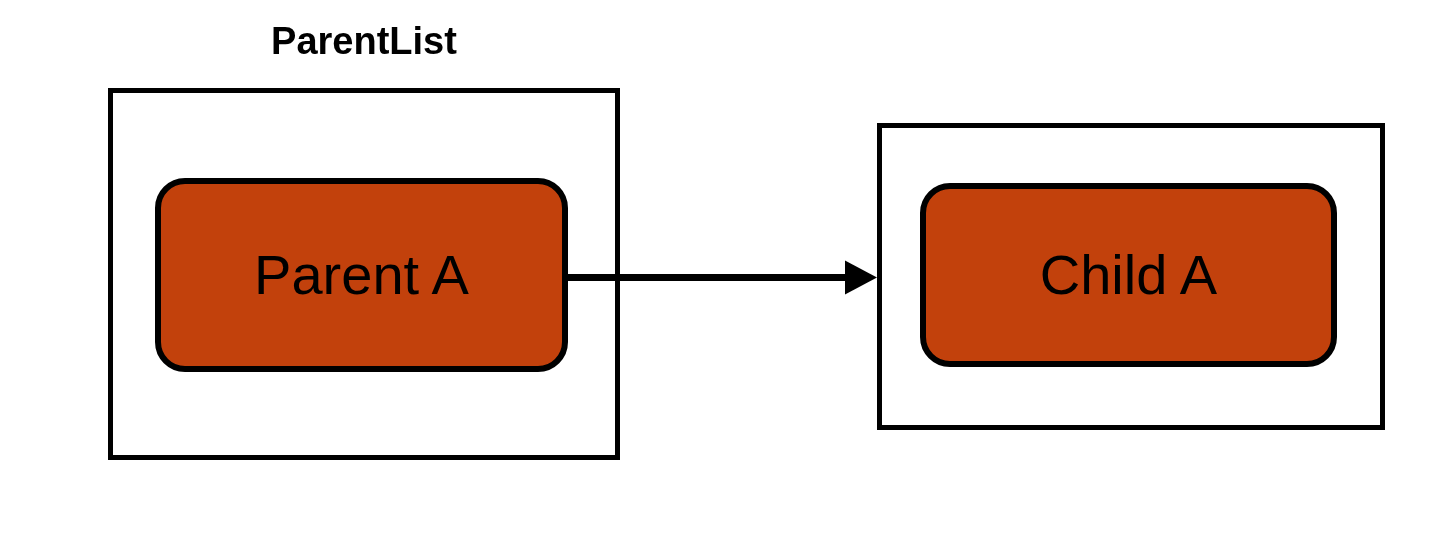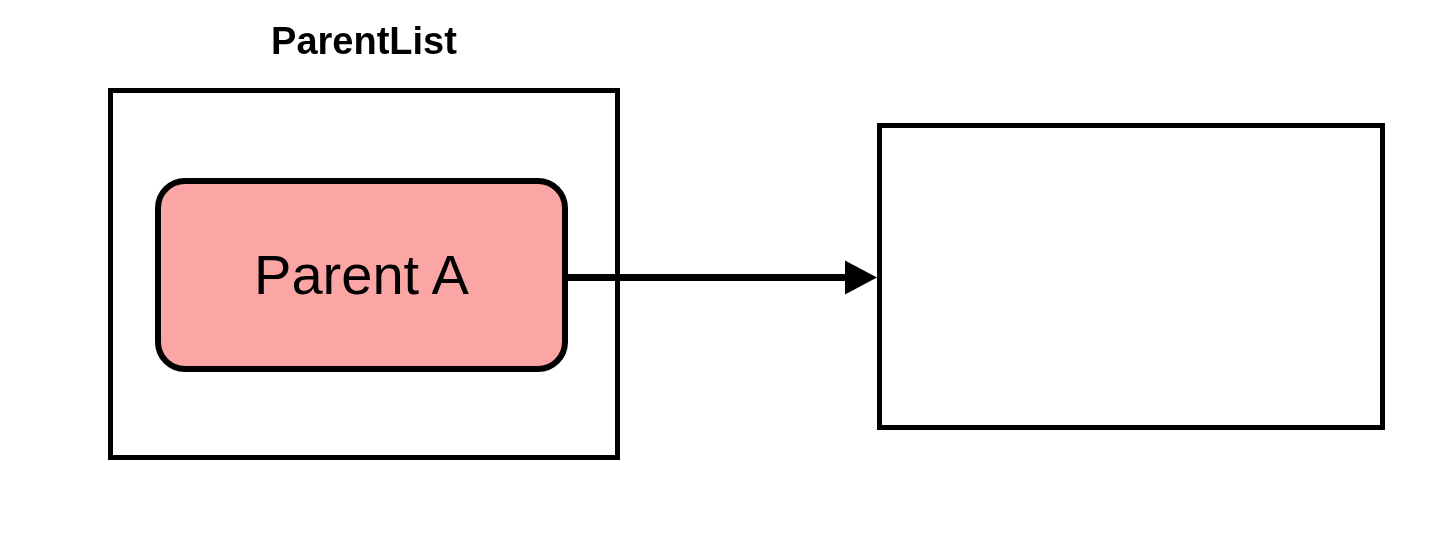--- a/index.html
+++ b/index.html
@@ -30,21 +30,21 @@
     position: absolute;
     box-sizing: border-box;
     border: 5px solid #000000;
     background: #ffffff;
   }
   .node-box {
     position: absolute;
     box-sizing: border-box;
     border: 6px solid #000000;
     border-radius: 30px;
-    background: #fca5a5;
+    background: #c2410c;
     display: flex;
     align-items: center;
     justify-content: center;
   }
   .node-label {
     font-size: 56px;
     line-height: 1;
     color: #000000;
     white-space: nowrap;
   }
@@ -66,19 +66,22 @@
 
   <div class="group-box" style="left:108px; top:88px; width:512px; height:372px;"></div>
 
   <div class="node-box" style="left:155px; top:178px; width:413px; height:194px;">
     <span class="node-label">Parent A</span>
   </div>
 
 
   <div class="group-box" style="left:877px; top:123px; width:508px; height:307px;"></div>
 
+  <div class="node-box" style="left:920px; top:183px; width:417px; height:184px;">
+    <span class="node-label">Child A</span>
+  </div>
 
   <svg class="edge-layer" viewBox="0 0 1440 548">
     <line x1="568" y1="277.5" x2="848" y2="277.5" stroke="#000000" stroke-width="7"></line>
     <polygon points="845,260.5 845,294.5 877,277.5" fill="#000000"></polygon>
   </svg>
 
 </div>
 
 </body></html>

